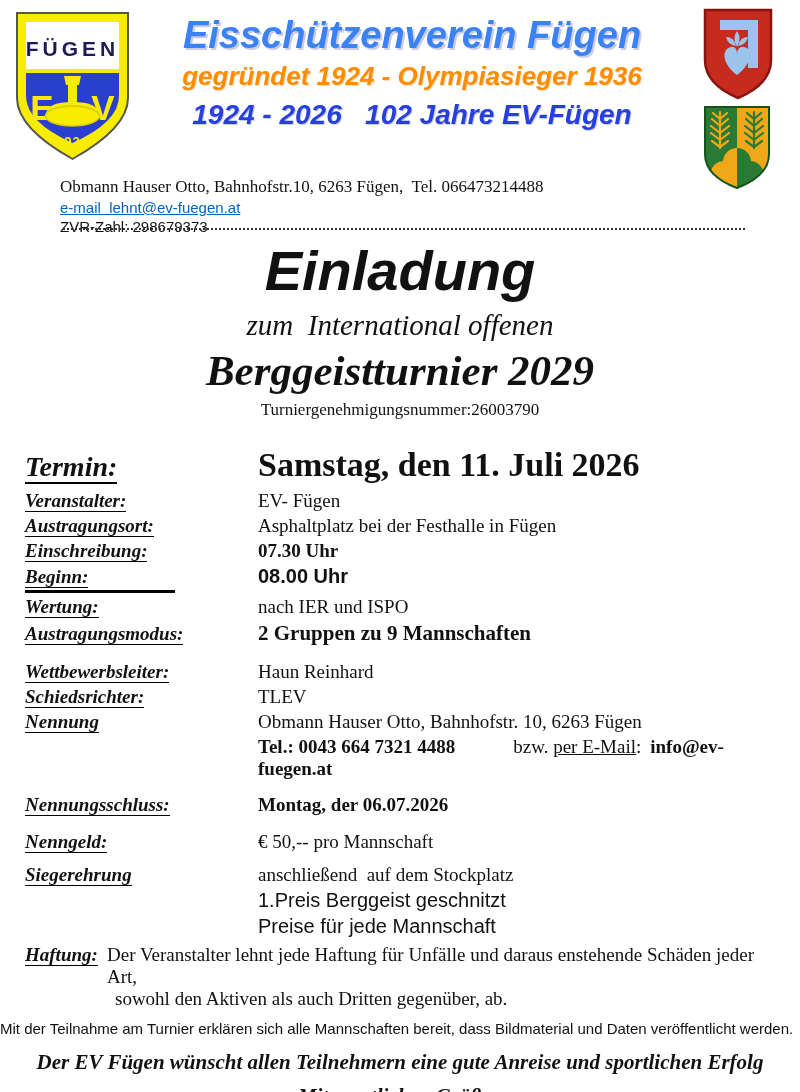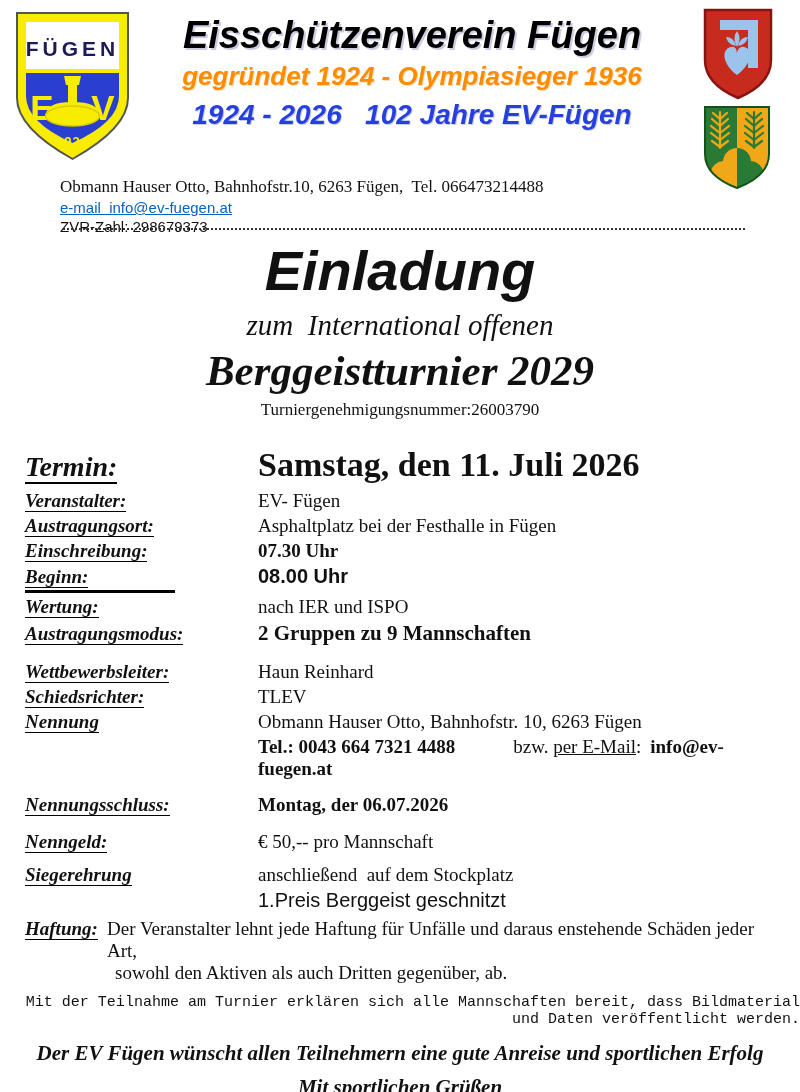--- a/index.html
+++ b/index.html
@@ -13,21 +13,21 @@
 
   
   .logo { position:absolute; left:10px; top:10px; width:125px; height:152px; }
   .crest-top { position:absolute; left:700px; top:6px; width:76px; height:96px; }
   .crest-bottom { position:absolute; left:701px; top:104px; width:72px; height:88px; }
   svg text { font-family:"Liberation Sans", sans-serif; }
 
   .header-center { position:absolute; left:138px; top:14px; width:548px; text-align:center; }
   .club-name {
     font-family:"Liberation Sans", sans-serif; font-weight:bold; font-style:italic;
-    font-size:38px; line-height:1.12; color:#000000;
+    font-size:38px; line-height:1.12; color:#3b82f6;
     text-shadow:2px 2px 0 rgba(140,140,190,.45);
   }
   .founded-line {
     font-family:"Liberation Sans", sans-serif; font-weight:bold; font-style:italic;
     font-size:26px; margin-top:4px; color:#ff8c00;
     text-shadow:1px 1px 0 rgba(230,190,120,.5);
   }
   .years-line {
     font-family:"Liberation Sans", sans-serif; font-weight:bold; font-style:italic;
     font-size:28px; margin-top:7px; color:#2640e0;
@@ -67,21 +67,21 @@
   .tel-line .bzw { margin-left:58px; }
   .tel-line .per-email { text-decoration:underline; }
   .tel-line .email { font-weight:bold; margin-left:9px; }
   .val .line { margin-bottom:3px; }
   .haftung-row { display:flex; margin-top:2px; }
   .haftung-row .lbl-cell2 { flex:0 0 82px; }
   .haftung-row .txt { flex:1; font-size:19px; }
   .haftung-row .txt .l2 { padding-left:8px; }
 
   
-  .consent { text-align:right; font-family:Liberation Mono, monospace; font-size:15px; margin-top:10px; }
+  .consent { text-align:left; font-family:Liberation Sans, sans-serif; font-size:15px; margin-top:10px; }
   .footer-wish { text-align:center; font-weight:bold; font-style:italic; font-size:21px; margin-top:13px; }
   .footer-line { text-align:center; font-weight:bold; font-style:italic; font-size:21px; margin-top:9px; }
 </style>
 </head>
 <body>
 
 <div class="page">
 
   <div class="logo">
     <svg viewBox="0 0 125 152" width="125" height="152">
@@ -140,21 +140,21 @@
 
   <div class="header-center">
     <div class="club-name">Eisschützenverein Fügen</div>
     <div class="founded-line">gegründet 1924 - Olympiasieger 1936</div>
     <div class="years-line pre">1924 - 2026   102 Jahre EV-Fügen</div>
   </div>
 
   <div class="contact">
     <div class="contact-line pre">Obmann Hauser Otto, Bahnhofstr.10, 6263 Fügen,  Tel. 066473214488</div>
     <div class="email-line">
-      <span class="email-link pre">e-mail  info@ev-fuegen.at</span>
+      <span class="email-link pre">e-mail  lehnt@ev-fuegen.at</span>
     </div>
     <div class="zvr-line">ZVR-Zahl: 298679373</div>
   </div>
 
   <div class="dotted-sep"></div>
 
   <div class="content">
 
     <div class="title-main">Einladung</div>
     <div class="title-sub pre">zum  International offenen</div>
@@ -234,20 +234,21 @@
         <div class="val">€ 50,-- pro Mannschaft</div>
       </div>
 
       <div class="gap-s"></div>
 
       <div class="row">
         <div class="lbl-cell"><span class="lbl">Siegerehrung</span></div>
         <div class="val">
           <div class="line pre">anschließend  auf dem Stockplatz</div>
           <div class="line sans">1.Preis Berggeist geschnitzt</div>
+          <div class="line sans">Preise für jede Mannschaft</div>
         </div>
       </div>
 
       <div class="haftung-row">
         <div class="lbl-cell2"><span class="lbl">Haftung:</span></div>
         <div class="txt">
           <div>Der Veranstalter lehnt jede Haftung für Unfälle und daraus enstehende Schäden jeder Art,</div>
           <div class="l2">sowohl den Aktiven als auch Dritten gegenüber, ab.</div>
         </div>
       </div>

